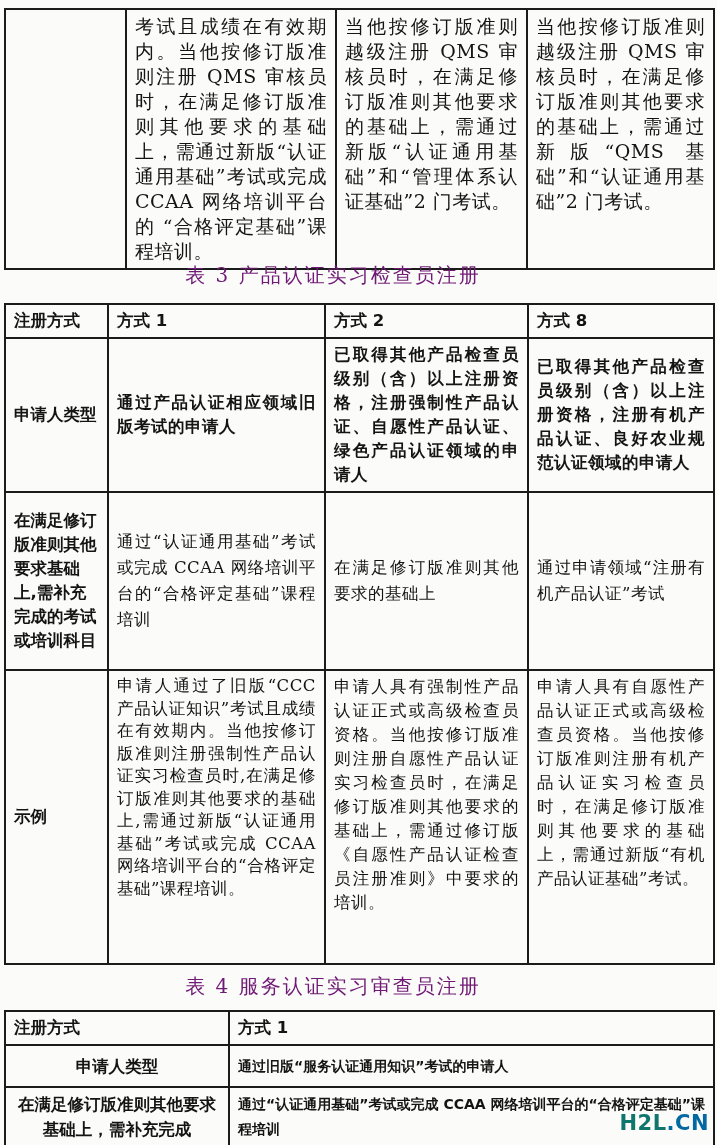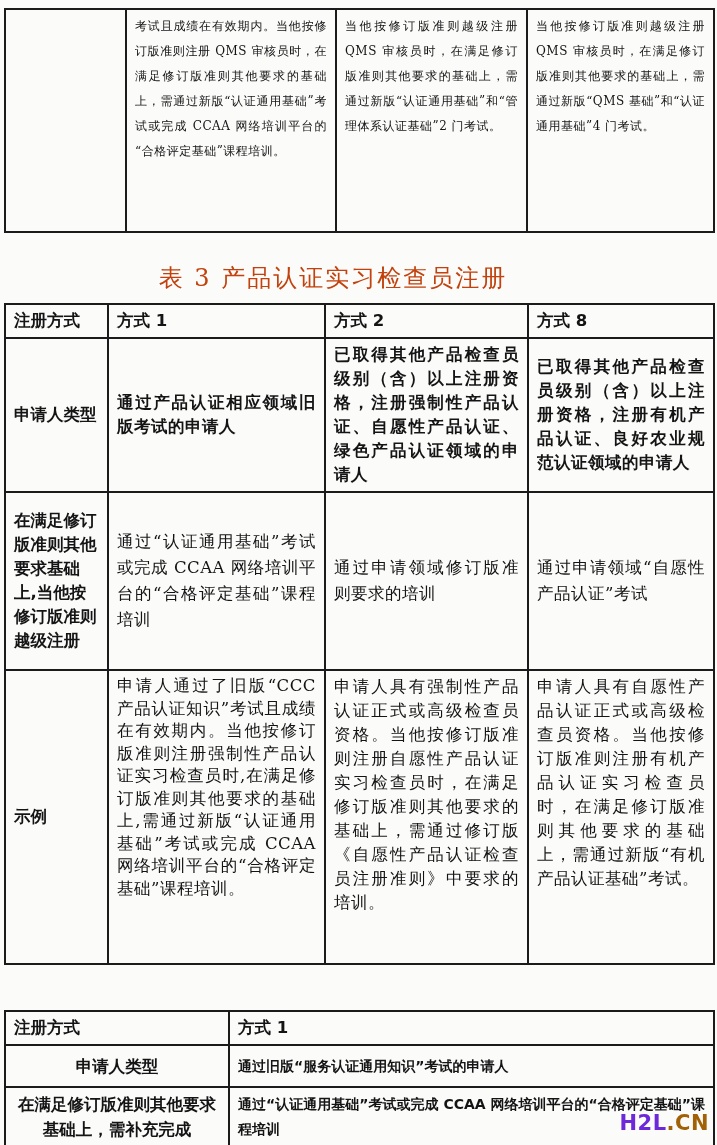--- a/index.html
+++ b/index.html
@@ -22,33 +22,33 @@
     border:2px solid #1b1b1b;
     padding:4px 8px;
     overflow:hidden;
     box-sizing:border-box;
   }
 
   
   .top-table{left:4px;top:8px;width:709px;height:225px;}
   .top-table td{
     vertical-align:top;
-    font-size:12px;
+    font-size:19px;
     line-height:25px;
     text-align:justify;
     letter-spacing:0.5px;
   }
 
   
   .caption{
     position:absolute;left:0;width:666px;
     text-align:center;
-    font-size:24px;
+    font-size:20px;
     letter-spacing:2px;
-    color:#c2410c;
+    color:#701a75;
   }
   .caption-t3{top:262px;}
   .caption-t4{top:973px;}
 
   
   .table3{left:4px;top:303px;width:709px;height:647px;}
   
   .table4{left:4px;top:1010px;width:709px;height:128px;}
 
   .hd{
@@ -107,21 +107,21 @@
       <col style="width:121px">
         <col style="width:210px">
         <col style="width:191px">
         <col style="width:187px">
     </colgroup>
     <tbody>
         <tr>
       <td></td>
       <td>考试且成绩在有效期内。当他按修订版准则注册 QMS 审核员时，在满足修订版准则其他要求的基础上，需通过新版“认证通用基础”考试或完成 CCAA 网络培训平台的 “合格评定基础”课程培训。</td>
       <td>当他按修订版准则越级注册 QMS 审核员时，在满足修订版准则其他要求的基础上，需通过新版“认证通用基础”和“管理体系认证基础”2 门考试。</td>
-      <td>当他按修订版准则越级注册 QMS 审核员时，在满足修订版准则其他要求的基础上，需通过新版“QMS 基础”和“认证通用基础”4 门考试。</td>
+      <td>当他按修订版准则越级注册 QMS 审核员时，在满足修订版准则其他要求的基础上，需通过新版“QMS 基础”和“认证通用基础”2 门考试。</td>
     </tr>
   </tbody>
     </table>
 
   <div class="caption caption-t3">表 3 产品认证实习检查员注册</div>
 
   <table class="grid table3">
     <colgroup>
       <col style="width:103px">
         <col style="width:217px">
@@ -135,34 +135,35 @@
       <td class="hd">方式 2</td>
       <td class="hd">方式 8</td>
     </tr>
     <tr style="height:141px">
       <td class="hd">申请人类型</td>
       <td class="body-cell bold-cell mid lh24">通过产品认证相应领域旧版考试的申请人</td>
       <td class="body-cell bold-cell topv lh24">已取得其他产品检查员级别（含）以上注册资格，注册强制性产品认证、自愿性产品认证、绿色产品认证领域的申请人</td>
       <td class="body-cell bold-cell mid lh24">已取得其他产品检查员级别（含）以上注册资格，注册有机产品认证、良好农业规范认证领域的申请人</td>
     </tr>
     <tr style="height:178px">
-      <td class="hd">在满足修订版准则其他要求基础上,当他按修订版准则越级注册</td>
+      <td class="hd">在满足修订版准则其他要求基础上,需补充完成的考试或培训科目</td>
       <td class="body-cell mid lh26">通过“认证通用基础”考试或完成 CCAA 网络培训平台的“合格评定基础”课程培训</td>
-      <td class="body-cell mid lh26">通过申请领域修订版准则要求的培训</td>
-      <td class="body-cell mid lh26">通过申请领域“自愿性产品认证”考试</td>
+      <td class="body-cell mid lh26">在满足修订版准则其他要求的基础上</td>
+      <td class="body-cell mid lh26">通过申请领域“注册有机产品认证”考试</td>
     </tr>
     <tr style="height:294px">
       <td class="hd">示例</td>
       <td class="body-cell topv lh23">申请人通过了旧版“CCC产品认证知识”考试且成绩在有效期内。当他按修订版准则注册强制性产品认证实习检查员时,在满足修订版准则其他要求的基础上,需通过新版“认证通用基础”考试或完成 CCAA 网络培训平台的“合格评定基础”课程培训。</td>
       <td class="body-cell topv lh24">申请人具有强制性产品认证正式或高级检查员资格。当他按修订版准则注册自愿性产品认证实习检查员时，在满足修订版准则其他要求的基础上，需通过修订版《自愿性产品认证检查员注册准则》中要求的培训。</td>
       <td class="body-cell topv lh24">申请人具有自愿性产品认证正式或高级检查员资格。当他按修订版准则注册有机产品认证实习检查员时，在满足修订版准则其他要求的基础上，需通过新版“有机产品认证基础”考试。</td>
     </tr>
   </tbody>
     </table>
 
+  <div class="caption caption-t4">表 4 服务认证实习审查员注册</div>
 
   <table class="grid table4">
     <colgroup>
       <col style="width:224px">
         <col style="width:485px">
     </colgroup>
     <tbody>
         <tr style="height:33px">
       <td class="hd">注册方式</td>
       <td class="hd">方式 1</td>
@@ -172,16 +173,16 @@
       <td class="t4-right">通过旧版“服务认证通用知识”考试的申请人</td>
     </tr>
     <tr style="height:53px">
       <td class="t4-left">在满足修订版准则其他要求基础上，需补充完成</td>
       <td class="t4-right">通过“认证通用基础”考试或完成 CCAA 网络培训平台的“合格评定基础”课程培训</td>
     </tr>
   </tbody>
     </table>
 
   <div class="watermark">
-    <span style="color: #6d28d9; margin-left: 8px;">H2L</span><span style="color: #a16207;">.CN</span>
+    <span style="color: #0f766e; margin-left: 8px;">H2L</span><span style="color: #0369a1;">.CN</span>
   </div>
 
 </div>
 
 </body></html>

